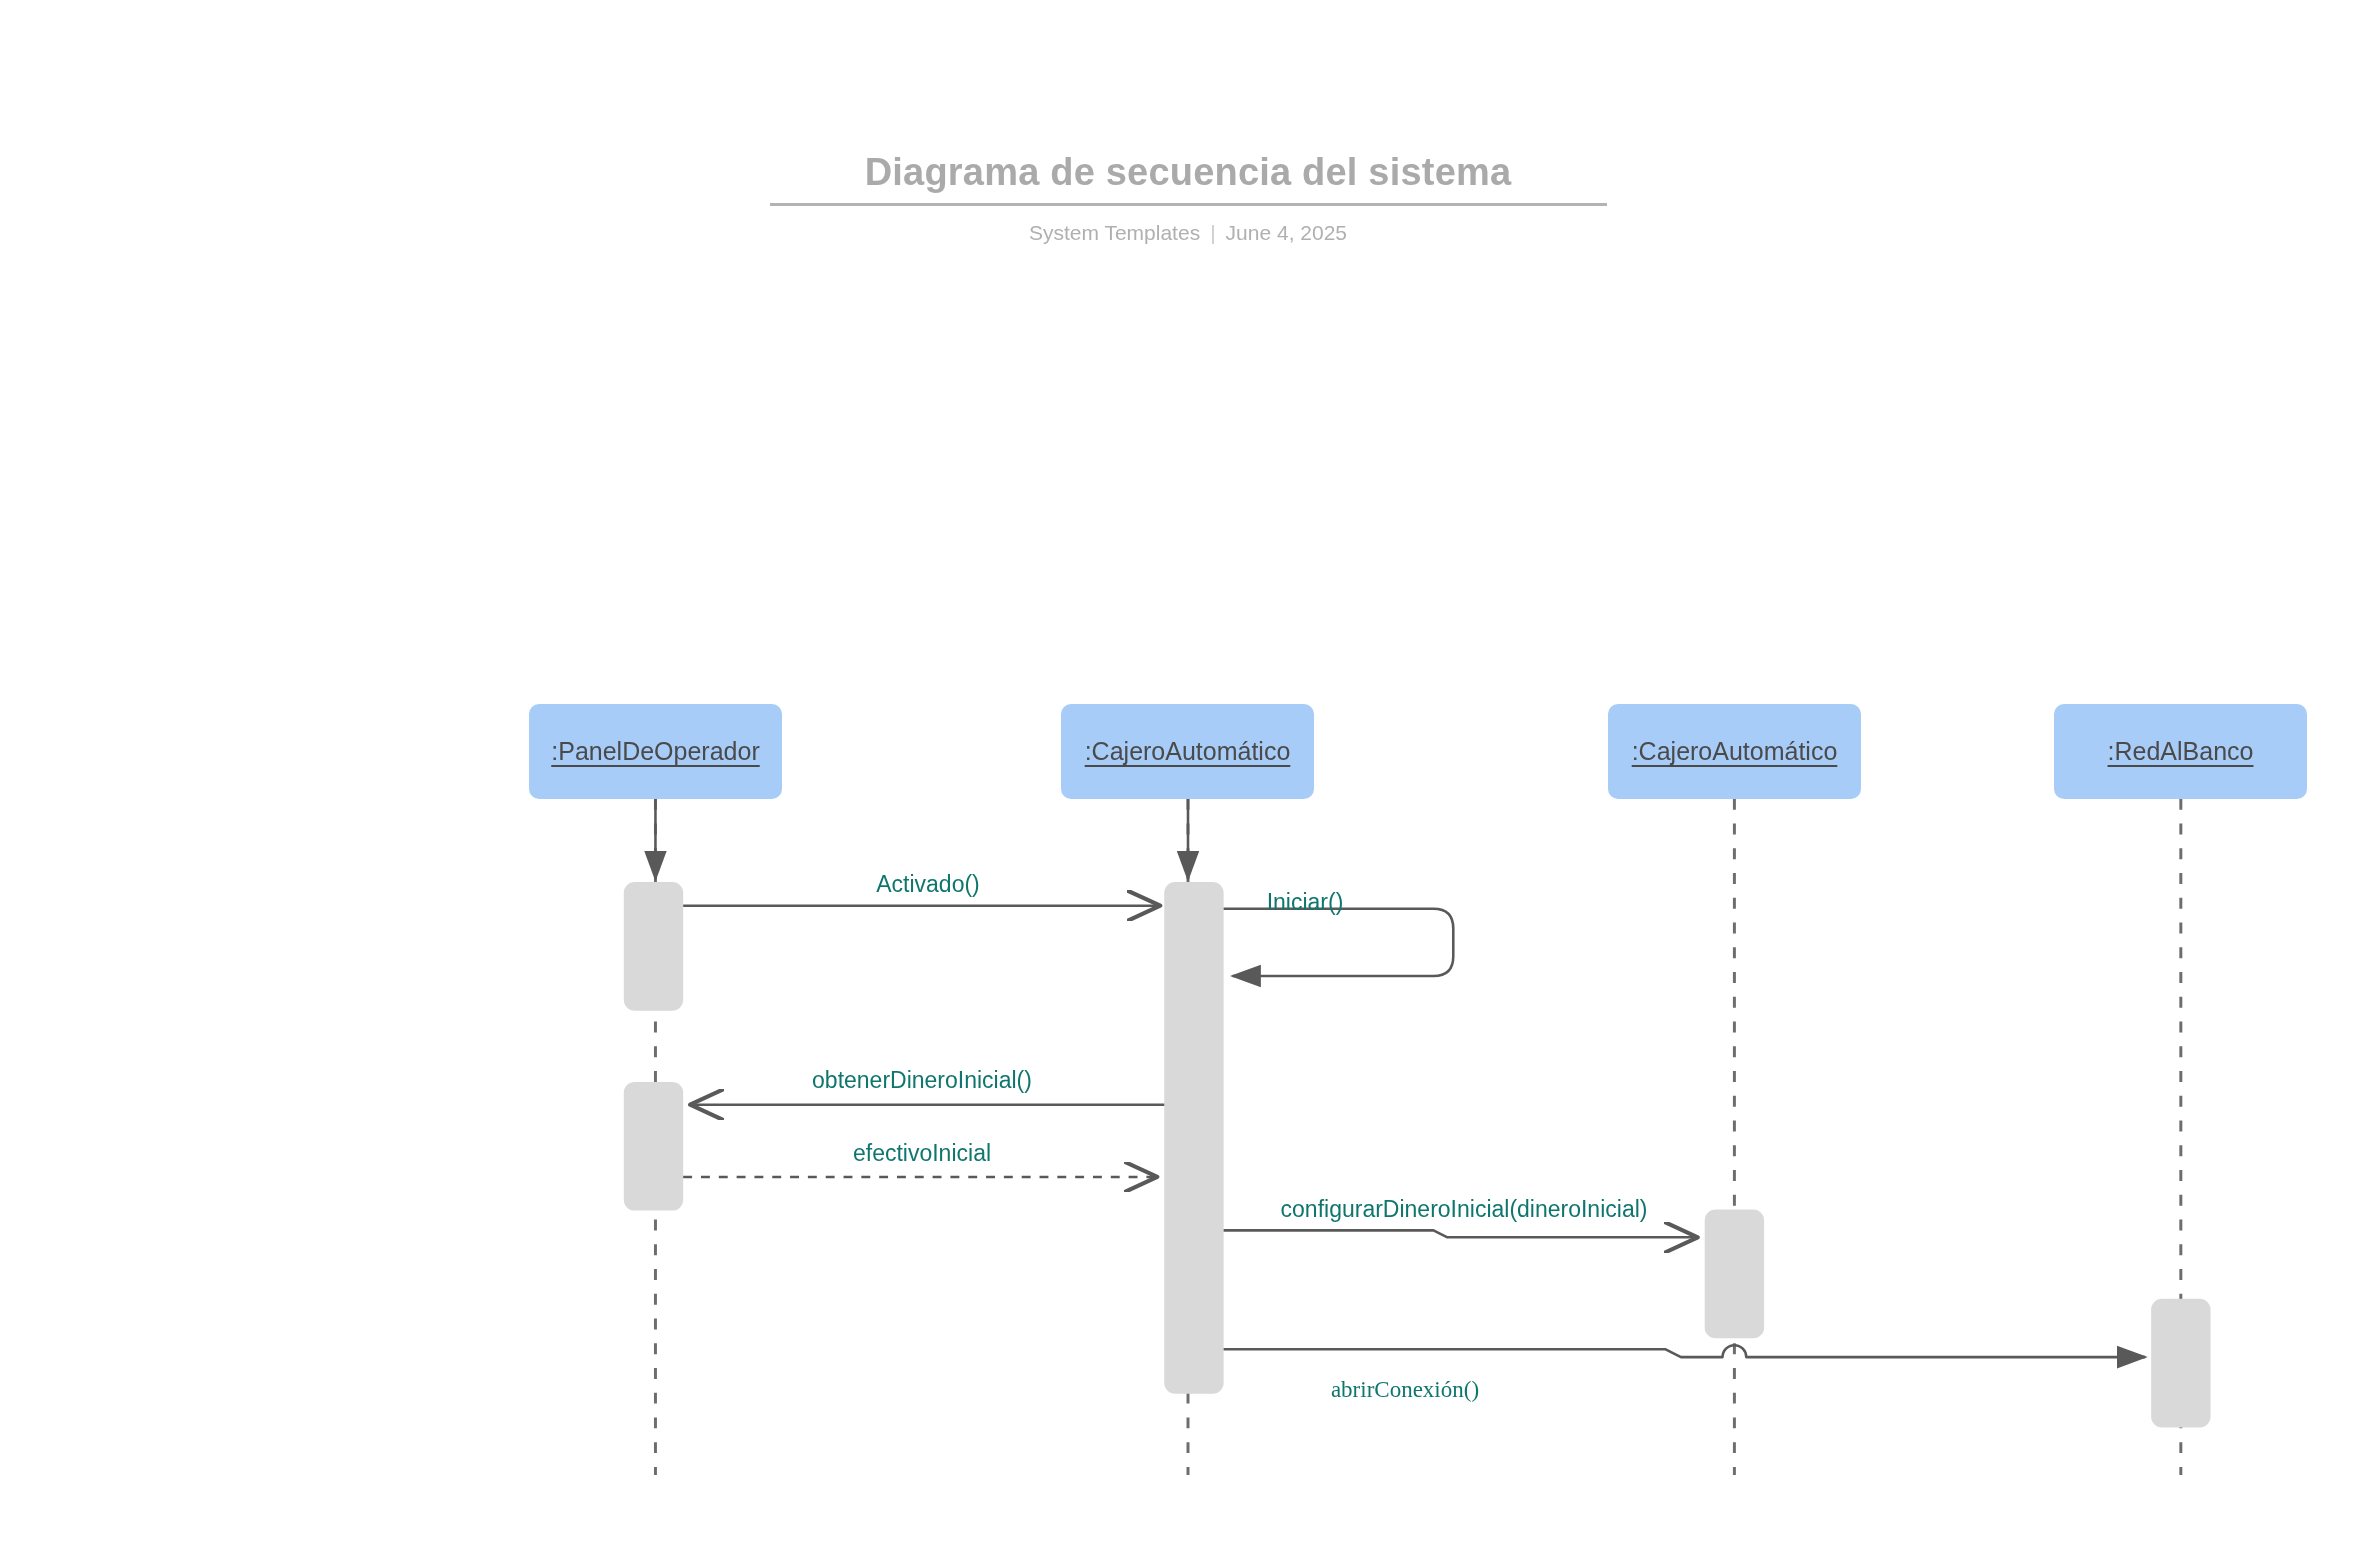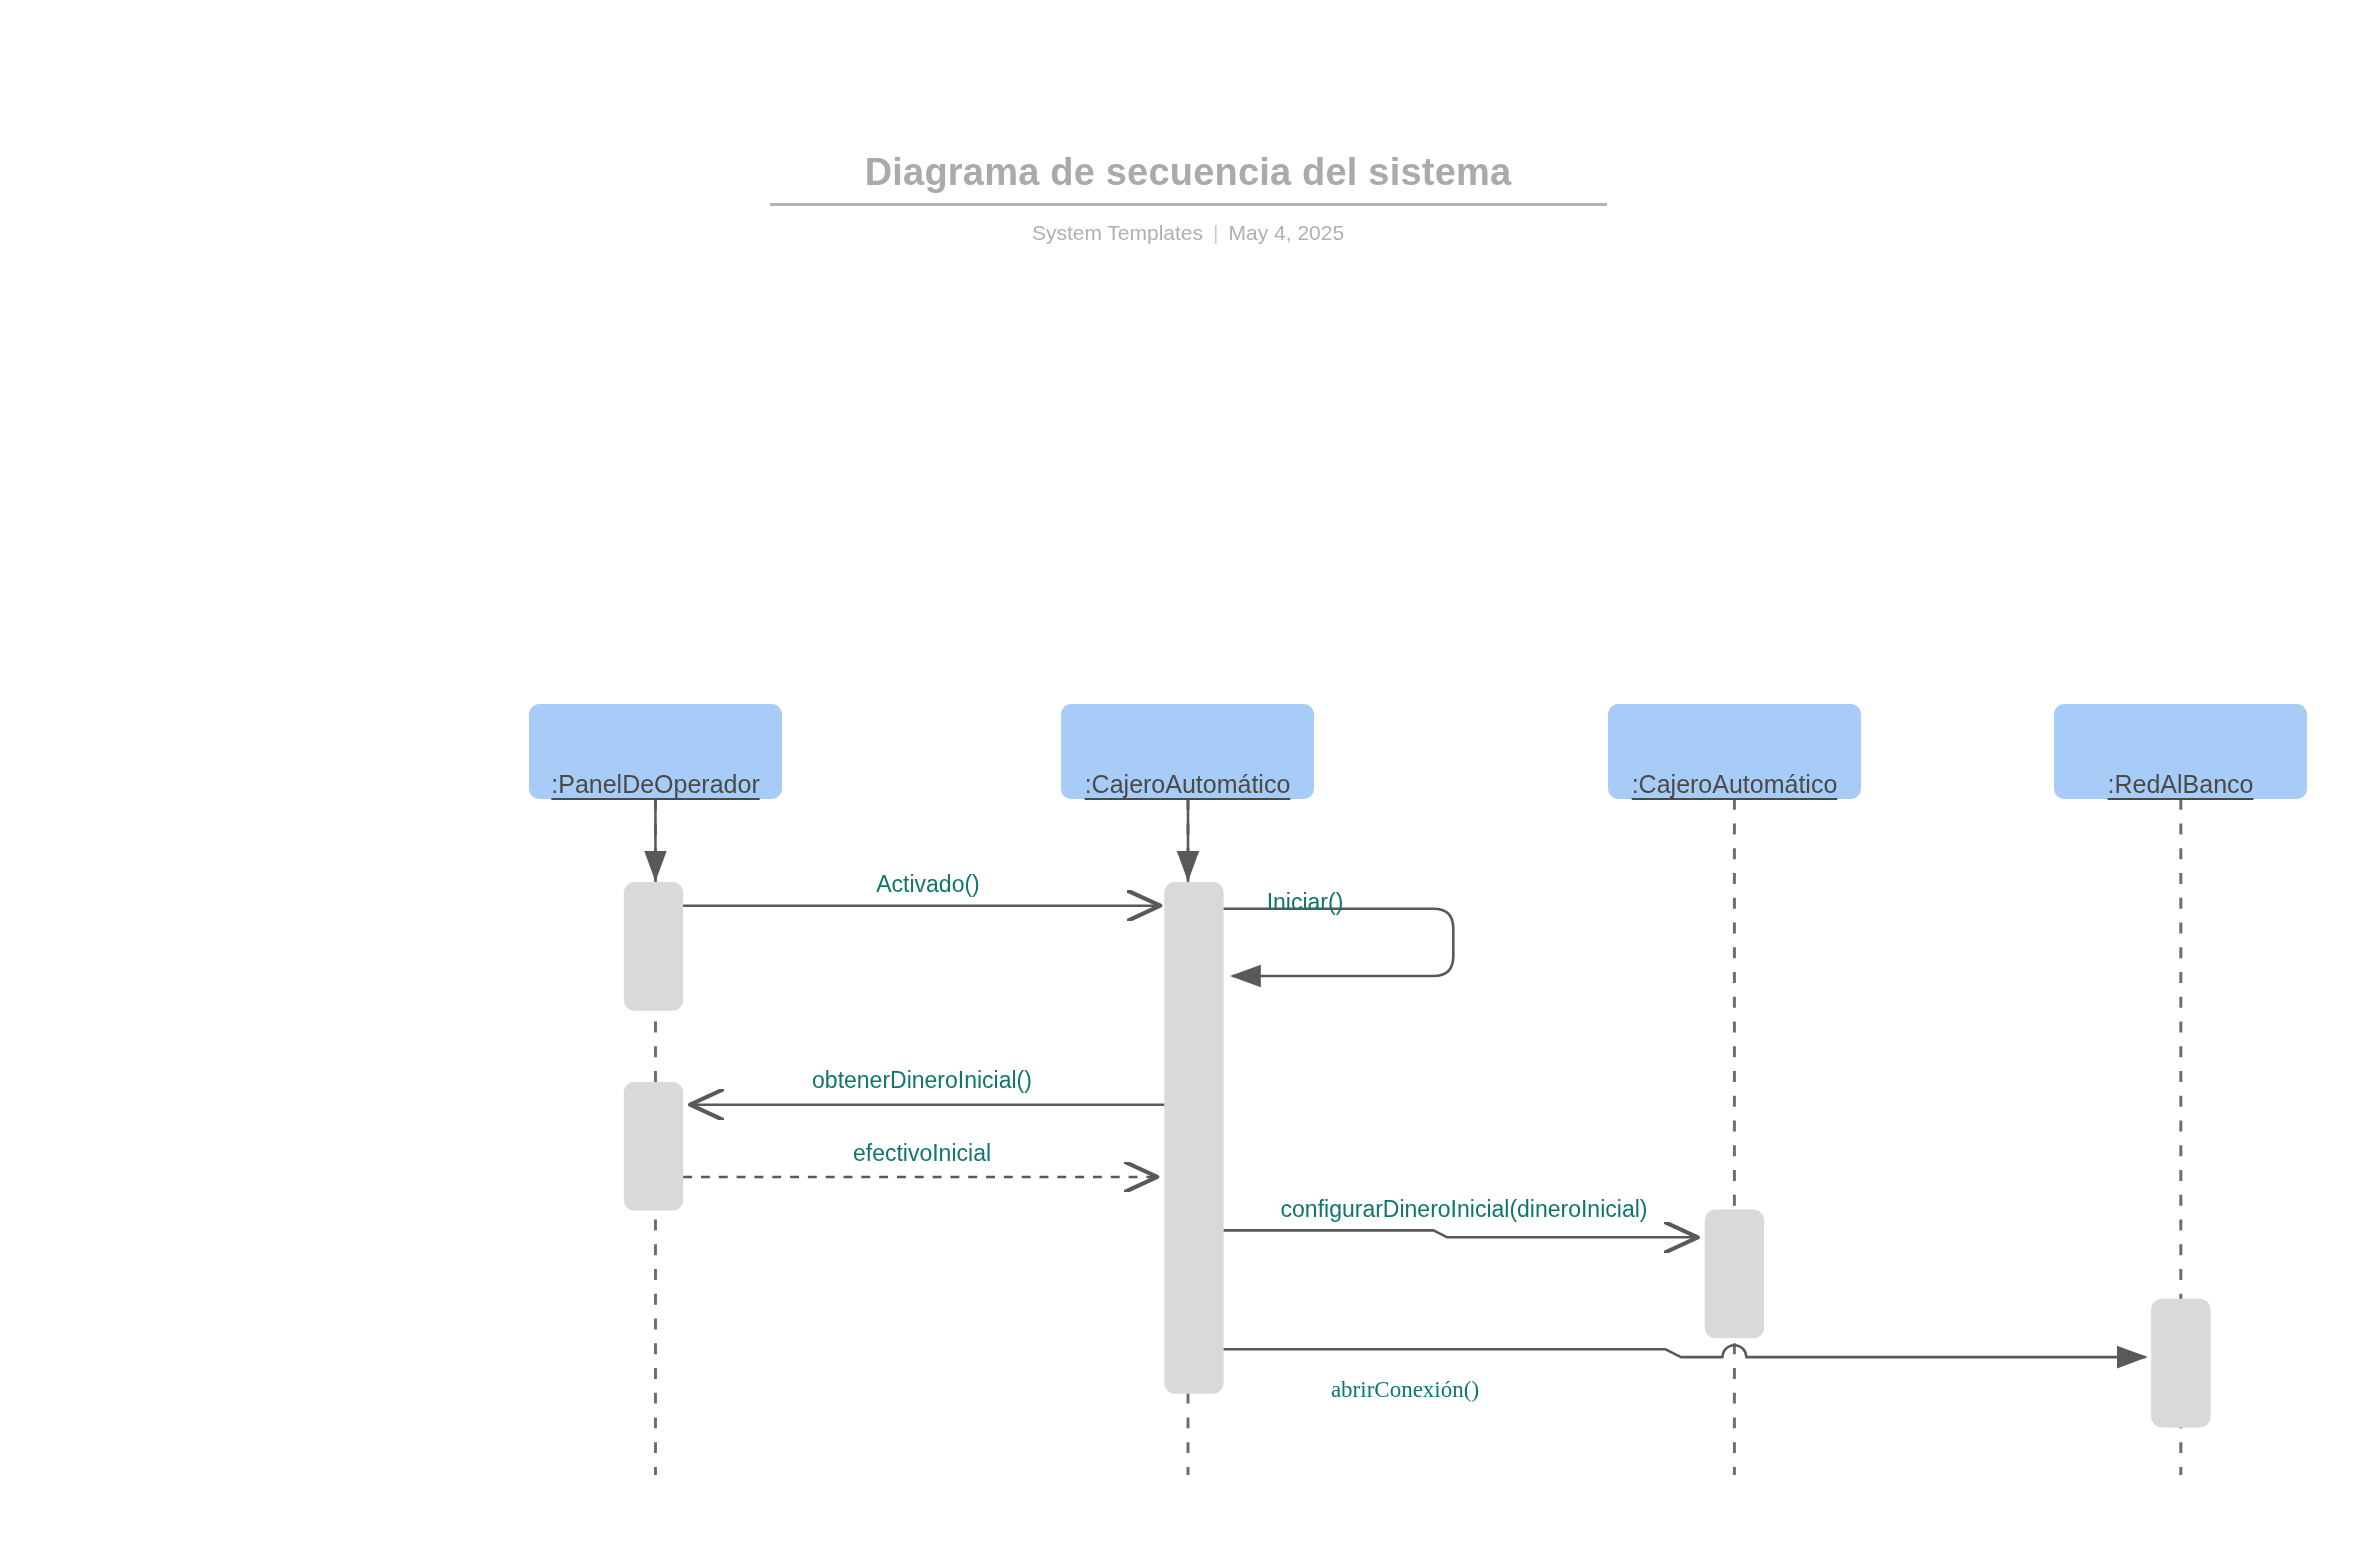--- a/index.html
+++ b/index.html
@@ -68,21 +68,21 @@
     width: 2376px;
     height: 1562px;
   }
 
   .lifeline-head {
     position: absolute;
     background: #a8ccf8;
     border-radius: 10px;
     box-sizing: border-box;
     display: flex;
-    align-items: flex-end;
+    align-items: center;
     justify-content: center;
   }
   .lifeline-head .lbl {
     font-size: 25px;
     color: #4a4a4a;
     text-decoration: underline;
     text-underline-offset: 5px;
     white-space: nowrap;
   }
 
@@ -97,21 +97,21 @@
 </style>
 </head>
 <body>
 
 <div id="canvas">
 
   <div class="header">
     <div class="doc-title">Diagrama de secuencia del sistema</div>
     <div class="title-rule"></div>
     <div class="doc-subline">
-      <span>System Templates</span><span class="sep">|</span><span>May 4, 2025</span>
+      <span>System Templates</span><span class="sep">|</span><span>June 4, 2025</span>
     </div>
   </div>
 
   <div id="diagram">
 
     <svg id="svg-layer" width="2376" height="1562" viewBox="0 0 2400 1578" style="position:absolute;left:0;top:0;">
       <defs>
         <marker id="arrow-filled" viewBox="0 0 12 10" refX="11" refY="5" markerWidth="12" markerHeight="10" orient="auto-start-reverse">
           <path d="M 0 0.6 L 12 5 L 0 9.4 z" fill="#595959"></path>
         </marker>

